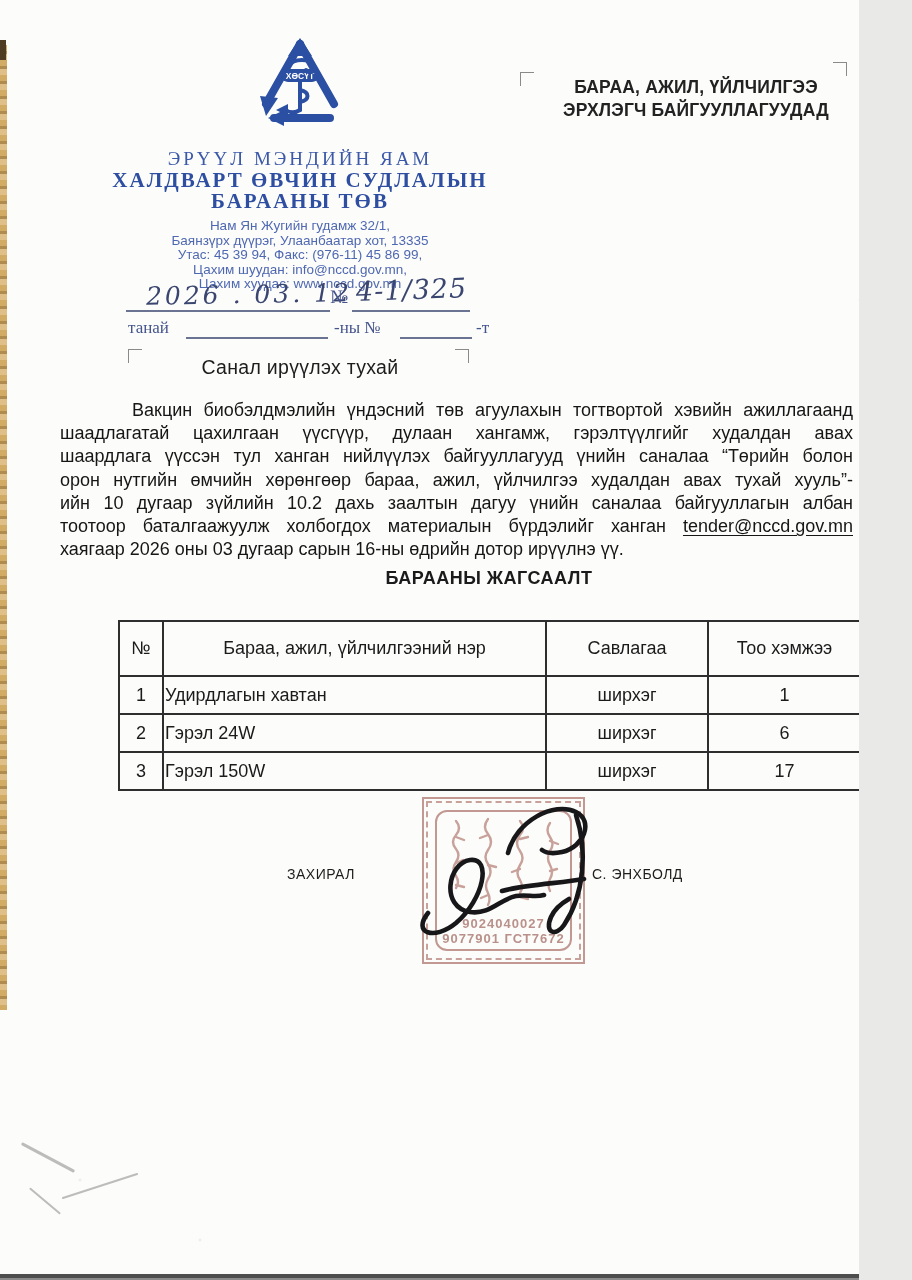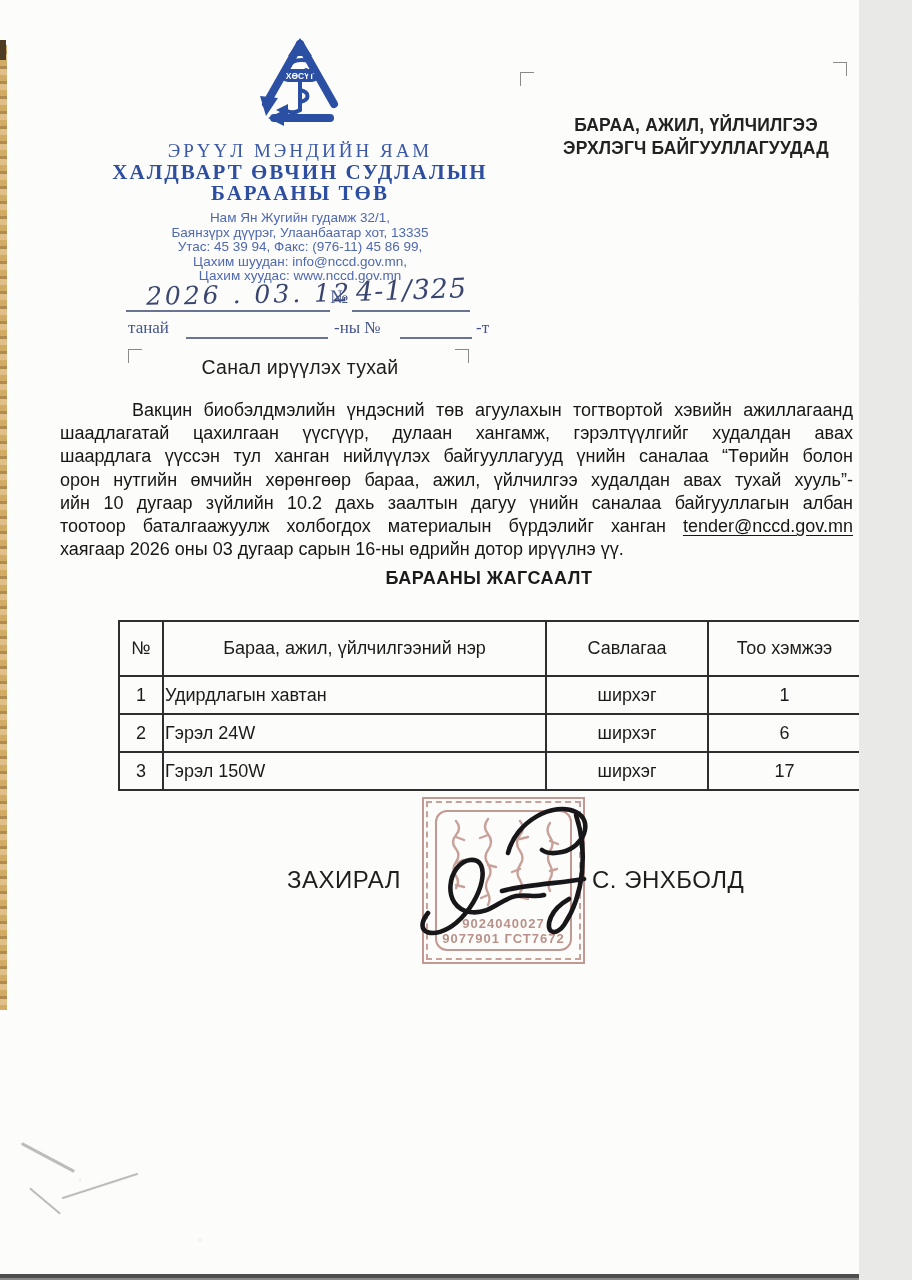--- a/index.html
+++ b/index.html
@@ -15,27 +15,27 @@
   
   .edge-strip{left:0;top:45px;width:7px;height:965px;
     background:repeating-linear-gradient(180deg,#cda254 0 6px,#a87f3c 6px 9px,#dcb97b 9px 15px);opacity:.9;}
   .edge-dark{left:0;top:40px;width:6px;height:20px;background:#4e3d22;}
   .bottom-line{left:0;bottom:2px;width:912px;height:4px;background:#4d4d4d;}
   .bottom-line2{left:0;bottom:0;width:912px;height:2px;background:#8b8b8b;}
   .scuff{background:#6f6f6f;opacity:.45;border-radius:2px;}
 
   
   .lh-block{left:60px;top:36px;width:480px;text-align:center;}
-  .ministry{font-family:"Liberation Serif",serif;font-size:19px;letter-spacing:3px;color:#3c59a9;}
+  .ministry{font-family:"Liberation Serif",serif;font-size:19px;letter-spacing:3px;color:#3c59a9;margin-top:8px;}
   .orgname{font-family:"Liberation Serif",serif;font-size:21px;font-weight:bold;letter-spacing:2px;color:#2e4ea2;line-height:21px;}
   .addr{font-size:13.5px;color:#4f68b2;line-height:14.6px;margin-top:7px;}
 
   
   .recipient{left:535px;top:76px;width:322px;text-align:center;font-size:17.5px;font-weight:600;
-             color:#222;line-height:22.5px;letter-spacing:.2px;margin-top:38px;}
+             color:#222;line-height:22.5px;letter-spacing:.2px;}
   .bracket{width:13px;height:13px;}
   .br-tl{border-left:1.8px solid #8a8a8a;border-top:1.8px solid #8a8a8a;}
   .br-tr{border-right:1.8px solid #8a8a8a;border-top:1.8px solid #8a8a8a;}
 
   
   .hand{font-family:"DejaVu Serif",serif;font-style:italic;color:#3a4670;}
   .hw-date{left:146px;top:280px;font-size:25px;letter-spacing:3px;transform:rotate(-1deg);}
   .hw-no{left:330px;top:286px;font-family:"Liberation Serif",serif;font-size:19px;color:#44548c;}
   .hw-num{left:356px;top:274px;font-size:27px;letter-spacing:1px;transform:rotate(-2deg);}
   .uline{height:1.6px;background:#6a7492;}
@@ -54,21 +54,21 @@
   
   .tbl-title{left:118px;top:568px;width:742px;text-align:center;font-size:18px;font-weight:600;letter-spacing:.5px;color:#1b1b1b;}
   table.goods{position:absolute;left:118px;top:620px;width:742px;border-collapse:collapse;table-layout:fixed;
               font-size:18px;color:#1b1b1b;}
   table.goods th,table.goods td{border:2px solid #2e2e2e;padding:0 10px;font-weight:normal;}
   table.goods th{height:53px;text-align:center;}
   table.goods td{height:36px;text-align:center;}
   table.goods td.name{text-align:left;padding-left:1px;}
 
   
-  .sig-label{font-size:24px;color:#1e1e1e;font-weight:500;letter-spacing:.5px;}
+  .sig-label{font-size:14px;color:#1e1e1e;font-weight:500;letter-spacing:.5px;}
   .stamp{left:422px;top:797px;width:163px;height:167px;opacity:.82;}
   .stamp .b1{position:absolute;inset:0;border:2px solid #b5837c;}
   .stamp .b2{position:absolute;inset:4px;border:2px dashed #bd8e86;}
   .stamp .b3{position:absolute;inset:13px;border:2.5px solid #b5837c;border-radius:12px;}
   .stamp-nums{position:absolute;left:0;right:0;bottom:18px;text-align:center;color:#ab7a72;
               font-weight:bold;font-size:13px;line-height:15px;letter-spacing:1px;}
 </style>
 </head>
 <body>
 

